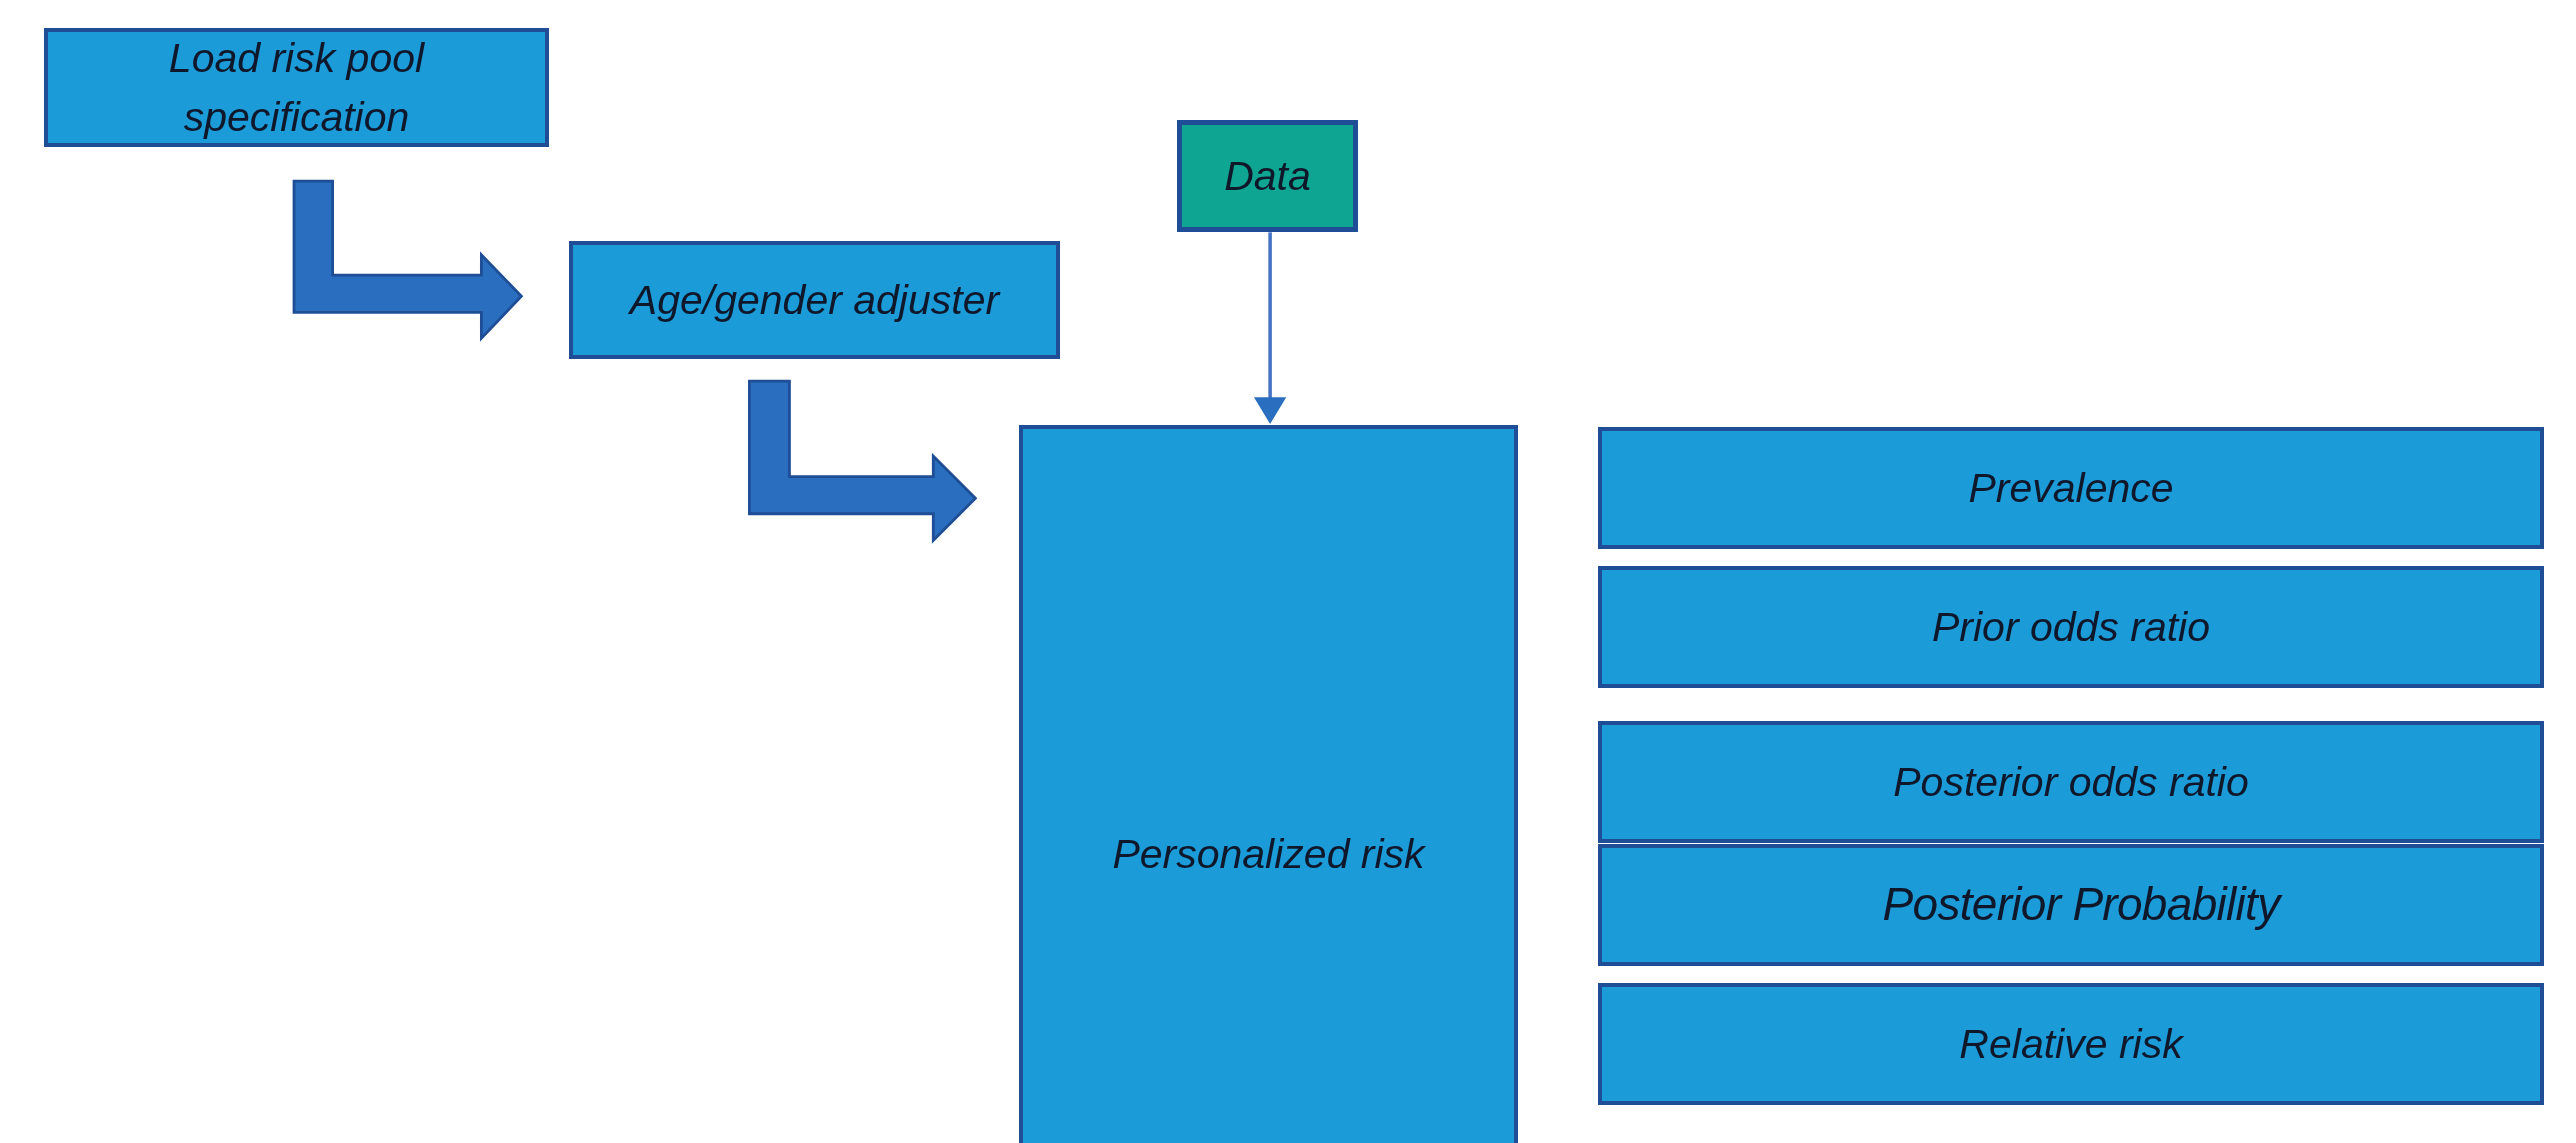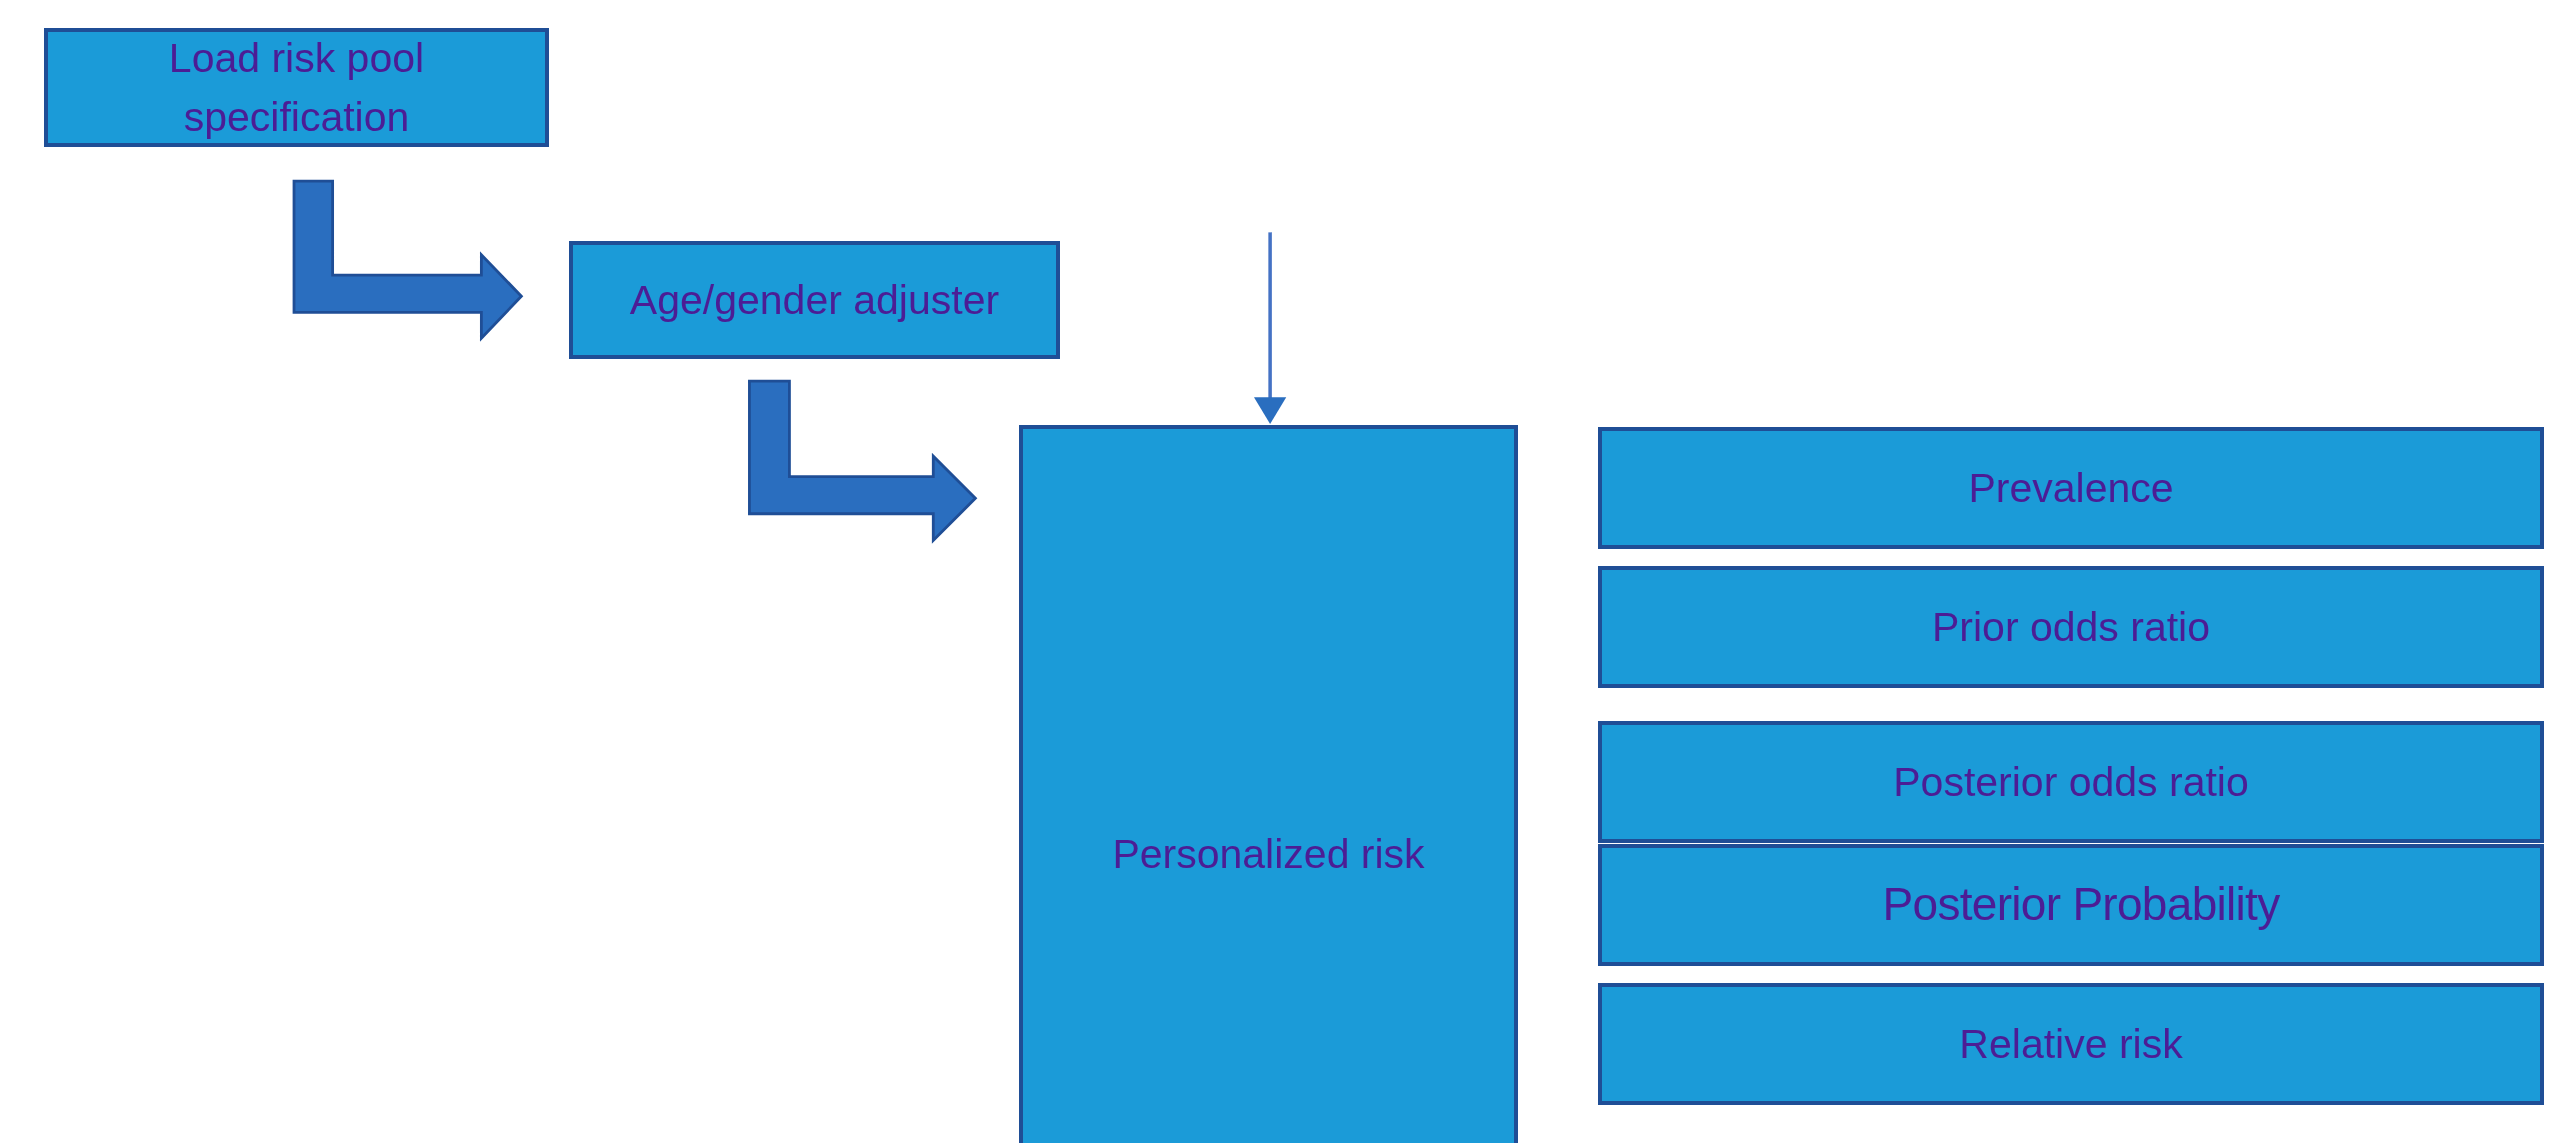--- a/index.html
+++ b/index.html
@@ -25,22 +25,23 @@
     background: #1B9BD8;
     border: 4.9px solid #1F4E96;
   }
   .teal-box {
     background: #0EA593;
     border: 5.6px solid #1F4E96;
   }
   .node .lbl {
     font-size: 41px;
     line-height: 1.42;
-    color: #4c1d95;
+    color: #0f172a;
     white-space: nowrap;
+    font-style: italic;
   }
   .node .lbl.big { font-size: 46px; letter-spacing: -0.7px; }
 
   
   #load-risk-pool      { left: 44px;   top: 28px;   width: 505px;  height: 119px; }
   #age-gender-adjuster { left: 533px;  top: 241px;  width: 491px;  height: 118px; margin-left: 36px; }
   #data-box            { left: 1177px; top: 120px;  width: 181px;  height: 112px; }
   #personalized-risk   { left: 1019px; top: 425px;  width: 499px;  height: 859px; }
   .out-box             { left: 1598px; width: 946px; height: 122px; }
   #out-0 { top: 427px; }
@@ -88,20 +89,23 @@
 
   <div id="load-risk-pool" class="node blue-box">
     <span class="lbl">Load risk pool</span>
     <span class="lbl">specification</span>
   </div>
 
   <div id="age-gender-adjuster" class="node blue-box">
     <span class="lbl">Age/gender adjuster</span>
   </div>
 
+  <div id="data-box" class="node teal-box">
+    <span class="lbl">Data</span>
+  </div>
 
   <div id="personalized-risk" class="node blue-box">
     <span class="lbl">Personalized risk</span>
   </div>
 
   <div id="out-0" class="node blue-box out-box">
     <span class="lbl">Prevalence</span>
   </div>
   <div id="out-1" class="node blue-box out-box">
     <span class="lbl">Prior odds ratio</span>

